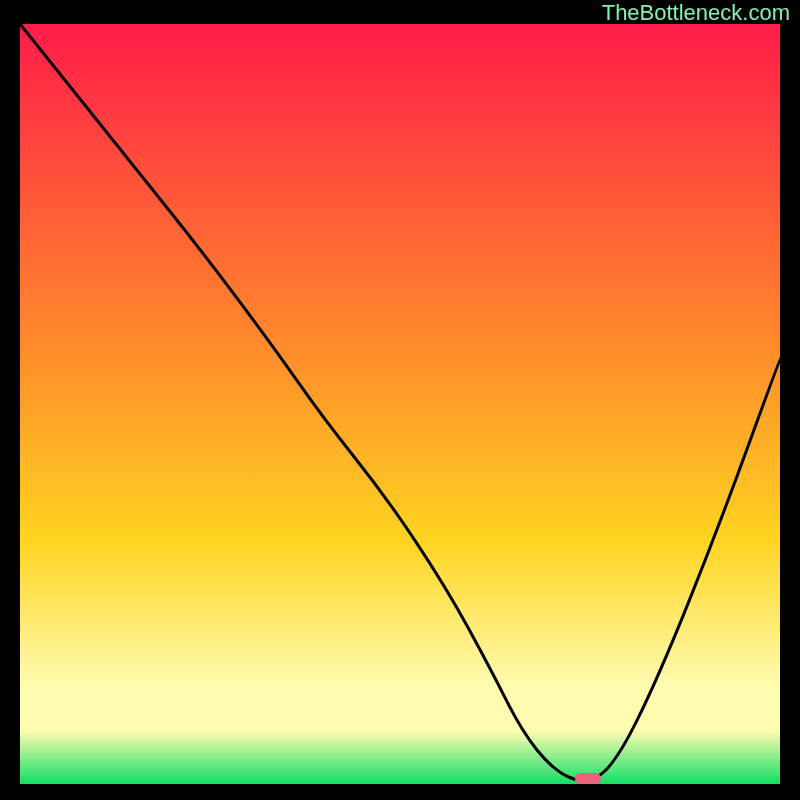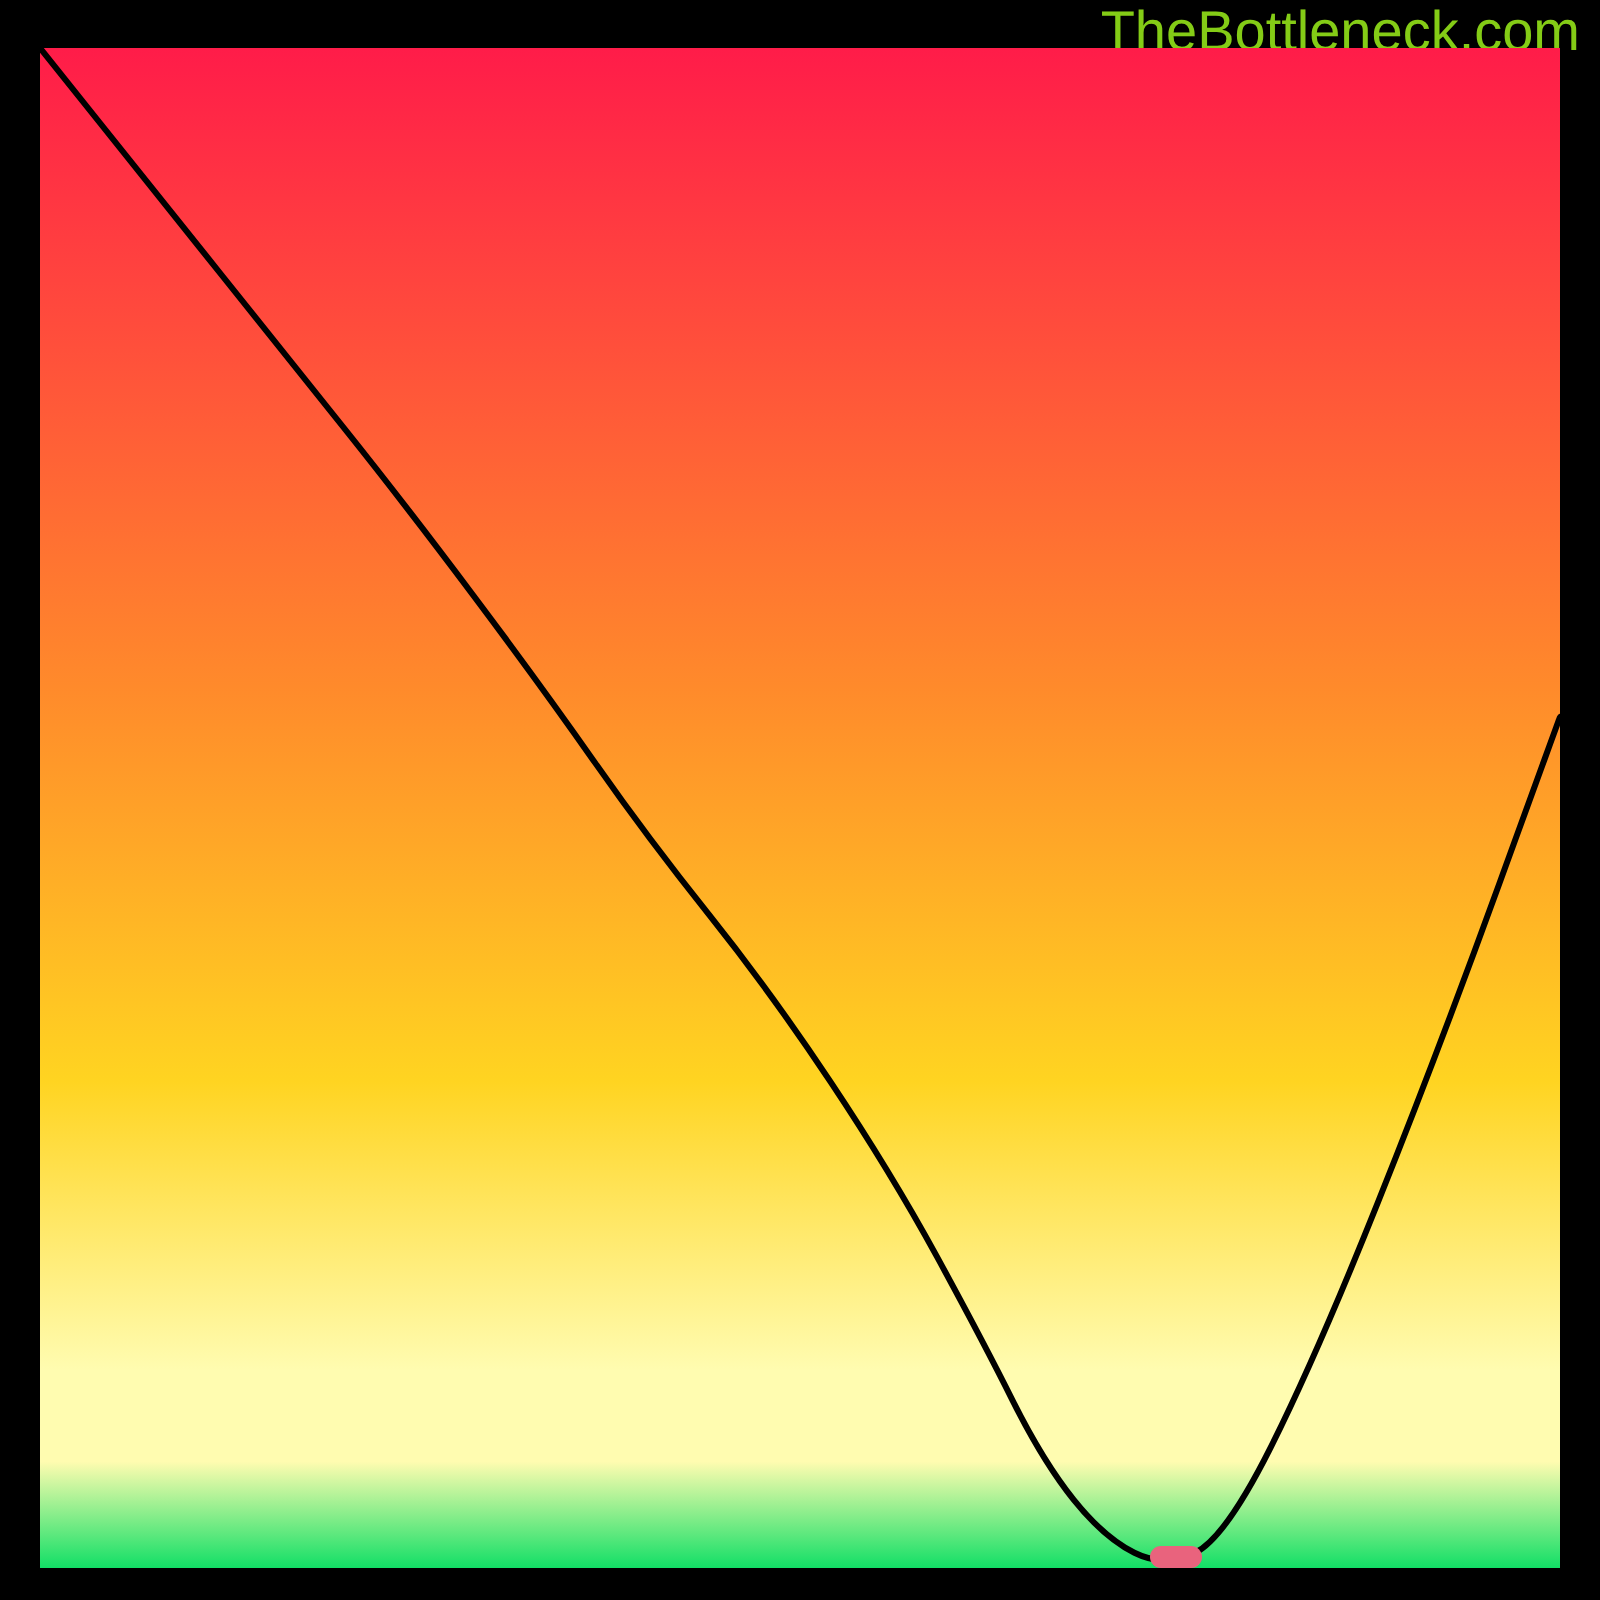--- a/index.html
+++ b/index.html
@@ -13,22 +13,22 @@
   width: 800px;
   height: 800px;
   background: #000;
   position: relative;
 }
 .watermark {
   position: absolute;
   top: 0px;
   right: 10px;
   font-family: Arial, Helvetica, sans-serif;
-  font-size: 28px;
-  color: #84cc16;
+  font-size: 22px;
+  color: #86efac;
   font-weight: 500;
 }
 .plot {
   position: absolute;
   left: 20px;
   top: 24px;
   width: 760px;
   height: 760px;
 }
 .bg-gradient {

